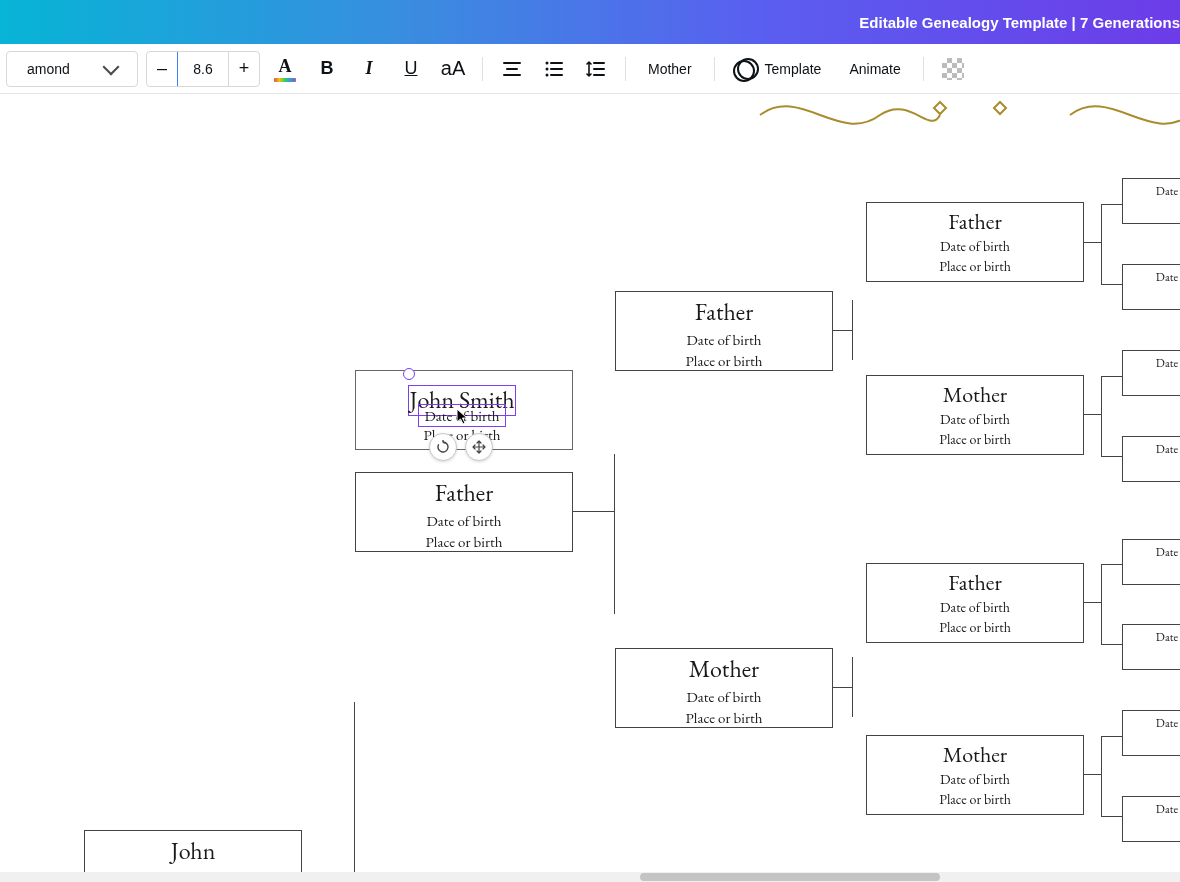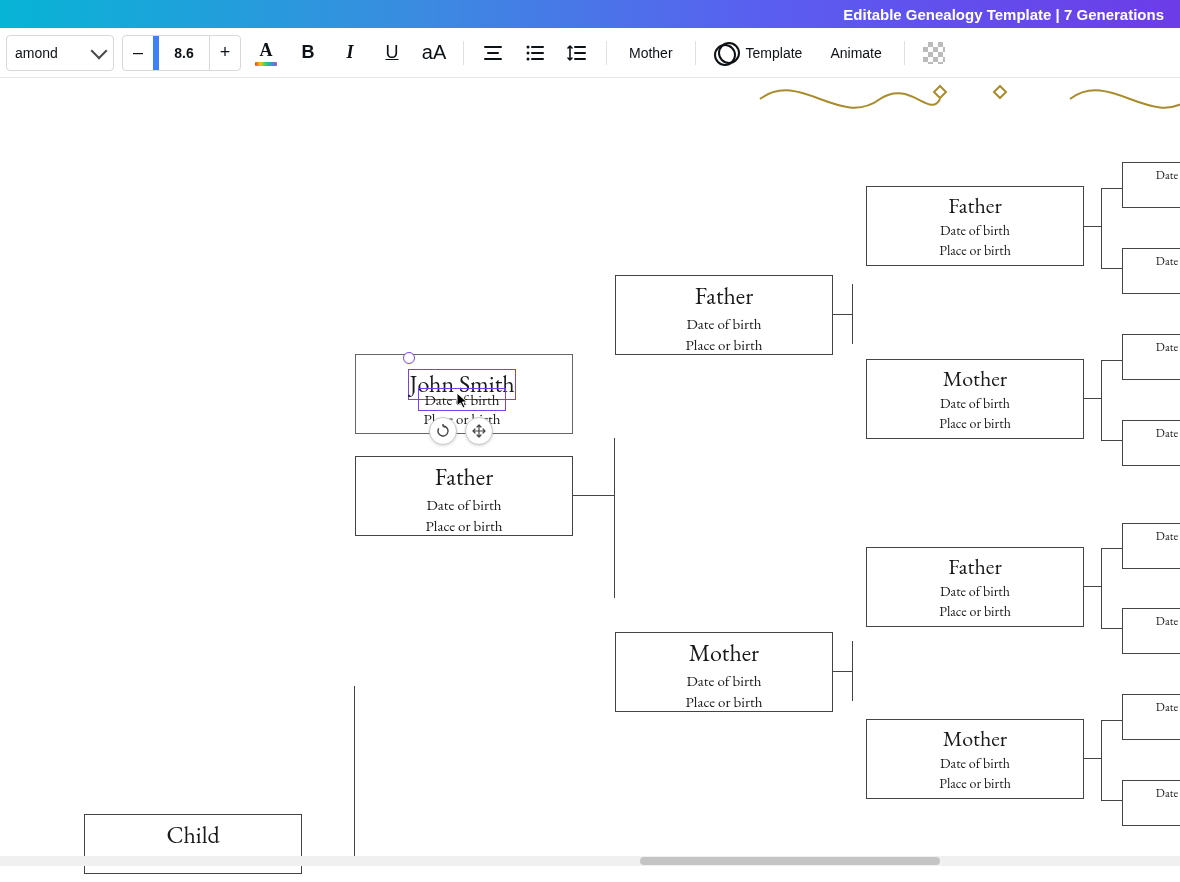--- a/index.html
+++ b/index.html
@@ -6,26 +6,26 @@
     margin: 0;
     padding: 0;
     width: 1180px;
     height: 882px;
     overflow: hidden;
     font-family: "Helvetica Neue", Arial, sans-serif;
     background: #fff;
   }
   
   .title-bar {
-    height: 28px;
+    height: 44px;
     background: linear-gradient(90deg,#07b4d6 0%, #3a8ce0 35%, #5a5ef0 65%, #6c3ce8 100%);
     display: flex;
     align-items: center;
     justify-content: flex-end;
-    padding: 0 16px;
+    padding: 0 0;
     box-sizing: border-box;
     color: #fff;
     font-weight: 600;
     font-size: 15px;
   }
   
   .toolbar {
     height: 50px;
     border-bottom: 1px solid #e5e5e5;
     display: flex;
@@ -35,21 +35,21 @@
     box-sizing: border-box;
     font-size: 14px;
     color: #0d1216;
   }
   .font-select {
     display: flex;
     align-items: center;
     border: 1px solid #d8d8d8;
     border-radius: 4px;
     height: 34px;
-    padding: 0 8px;
+    padding: 0 20px;
     min-width: 90px;
     justify-content: space-between;
     cursor: pointer;
     font-weight: 500;
   }
   .chev-down {
     width: 10px;
     height: 10px;
     border-right: 2px solid #4a4a4a;
     border-bottom: 2px solid #4a4a4a;
@@ -71,22 +71,22 @@
     align-items: center;
     justify-content: center;
     cursor: pointer;
     font-size: 18px;
     color: #0d1216;
     font-weight: 400;
   }
   .size-val {
     width: 50px;
     text-align: center;
-    font-weight: 700;
-    border-left: 6px solid #3b82f6;
+    font-weight: 400;
+    border-left: 1px solid #3b82f6;
     border-right: 1px solid #d8d8d8;
     height: 34px;
     line-height: 34px;
   }
   .tb-btn {
     width: 34px;
     height: 34px;
     display: flex;
     align-items: center;
     justify-content: center;
@@ -384,21 +384,21 @@
     <path d="M1 1 L1 14 L4.5 11 L7 16 L9 15 L6.5 10 L11 10 Z" fill="#000" stroke="#fff" stroke-width="1"></path>
   </svg>
 
   <div class="node" style="left:355px; top:378px; width:218px; height:80px;">
     <div class="name">Father</div>
     <div class="detail">Date of birth</div>
     <div class="detail">Place or birth</div>
   </div>
 
   <div class="node" style="left:84px; top:736px; width:218px; height:60px;">
-    <div class="name">Child</div>
+    <div class="name">John</div>
   </div>
 
   <div class="node" style="left:615px; top:197px; width:218px; height:80px;">
     <div class="name">Father</div>
     <div class="detail">Date of birth</div>
     <div class="detail">Place or birth</div>
   </div>
 
   <div class="node" style="left:615px; top:554px; width:218px; height:80px;">
     <div class="name">Mother</div>

